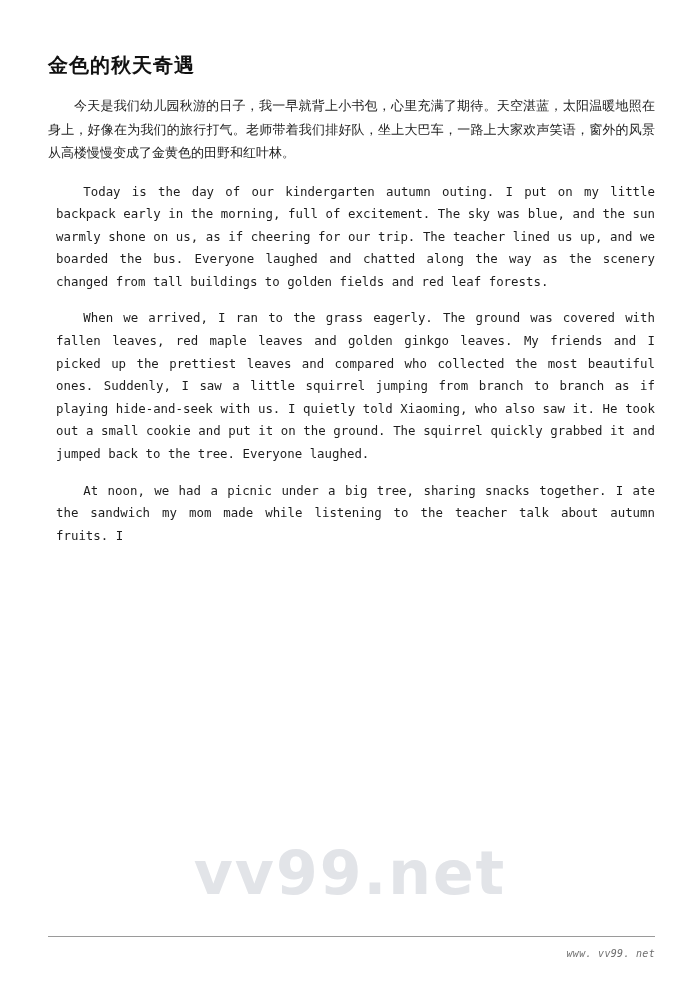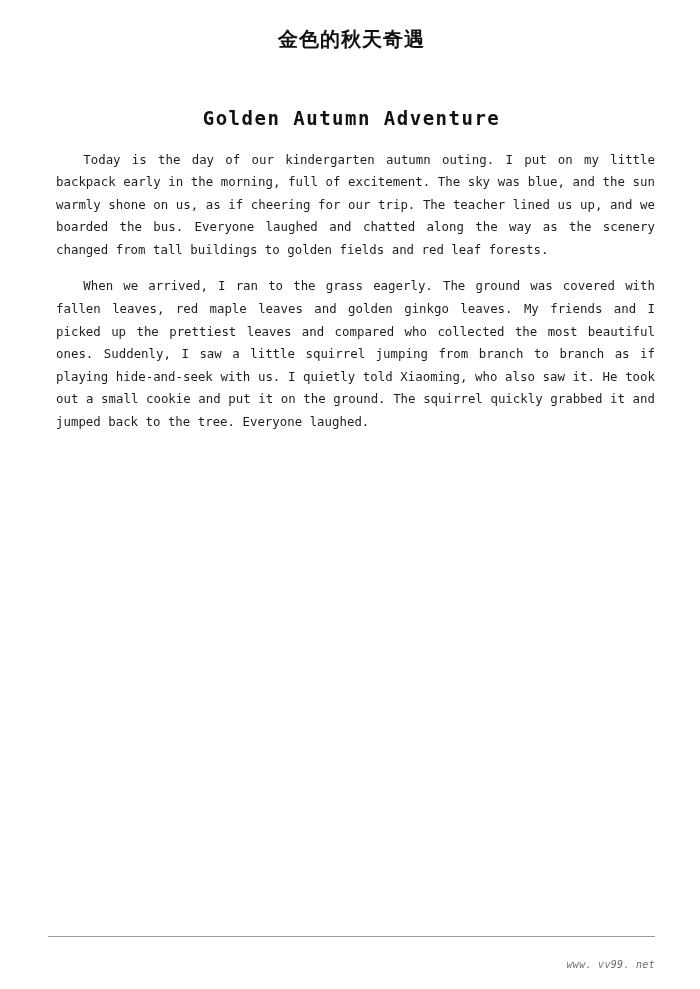--- a/index.html
+++ b/index.html
@@ -48,22 +48,21 @@
     position: absolute;
     left: 48px;
     top: 0;
     width: 607px;
     z-index: 2;
   }
 
   
   .cn-title {
     margin: 0;
-    padding-top: 24px;
-    text-align: center;
+    padding-top: 50px;
     font-family: "DejaVu Sans", "Liberation Sans", sans-serif;
     font-weight: bold;
     font-size: 20px;
     letter-spacing: 1px;
     line-height: 1.5;
     color: #111111;
   }
 
   .cn-body {
     margin-top: 14px;
@@ -119,47 +118,49 @@
   }
   .footer-rule {
     width: 100%;
     height: 1px;
     background: #9a9a9a;
     border: 0;
     margin: 0;
   }
   .footer-url {
     display: block;
-    margin-top: 22px;
+    margin-top: 11px;
     text-align: right;
     font-family: "DejaVu Sans Mono", "Liberation Mono", monospace;
     font-style: italic;
     font-size: 10px;
     letter-spacing: 0.3px;
     color: #6e6e6e;
   }
 </style>
 </head>
 <body>
 
 <div class="page">
 
+  <div class="watermark">vv99.net</div>
 
   <div class="content">
 
     <h1 class="cn-title">金色的秋天奇遇</h1>
 
     <div class="cn-body">
+      <p class="cn-para">今天是我们幼儿园秋游的日子，我一早就背上小书包，心里充满了期待。天空湛蓝，太阳温暖地照在身上，好像在为我们的旅行打气。老师带着我们排好队，坐上大巴车，一路上大家欢声笑语，窗外的风景从高楼慢慢变成了金黄色的田野和红叶林。</p>
     </div>
 
-    <h2 class="en-title">Golden Autumn Adventure</h2>
 
     <div class="en-body">
       <p class="en-para">Today is the day of our kindergarten autumn outing. I put on my little backpack early in the morning, full of excitement. The sky was blue, and the sun warmly shone on us, as if cheering for our trip. The teacher lined us up, and we boarded the bus. Everyone laughed and chatted along the way as the scenery changed from tall buildings to golden fields and red leaf forests.</p>
       <p class="en-para">When we arrived, I ran to the grass eagerly. The ground was covered with fallen leaves, red maple leaves and golden ginkgo leaves. My friends and I picked up the prettiest leaves and compared who collected the most beautiful ones. Suddenly, I saw a little squirrel jumping from branch to branch as if playing hide-and-seek with us. I quietly told Xiaoming, who also saw it. He took out a small cookie and put it on the ground. The squirrel quickly grabbed it and jumped back to the tree. Everyone laughed.</p>
+      <p class="en-para">At noon, we had a picnic under a big tree, sharing snacks together. I ate the sandwich my mom made while listening to the teacher talk about autumn fruits. I</p>
     </div>
 
   </div>
 
   <div class="footer">
     <hr class="footer-rule">
     <span class="footer-url">www. vv99. net</span>
   </div>
 
 </div>

